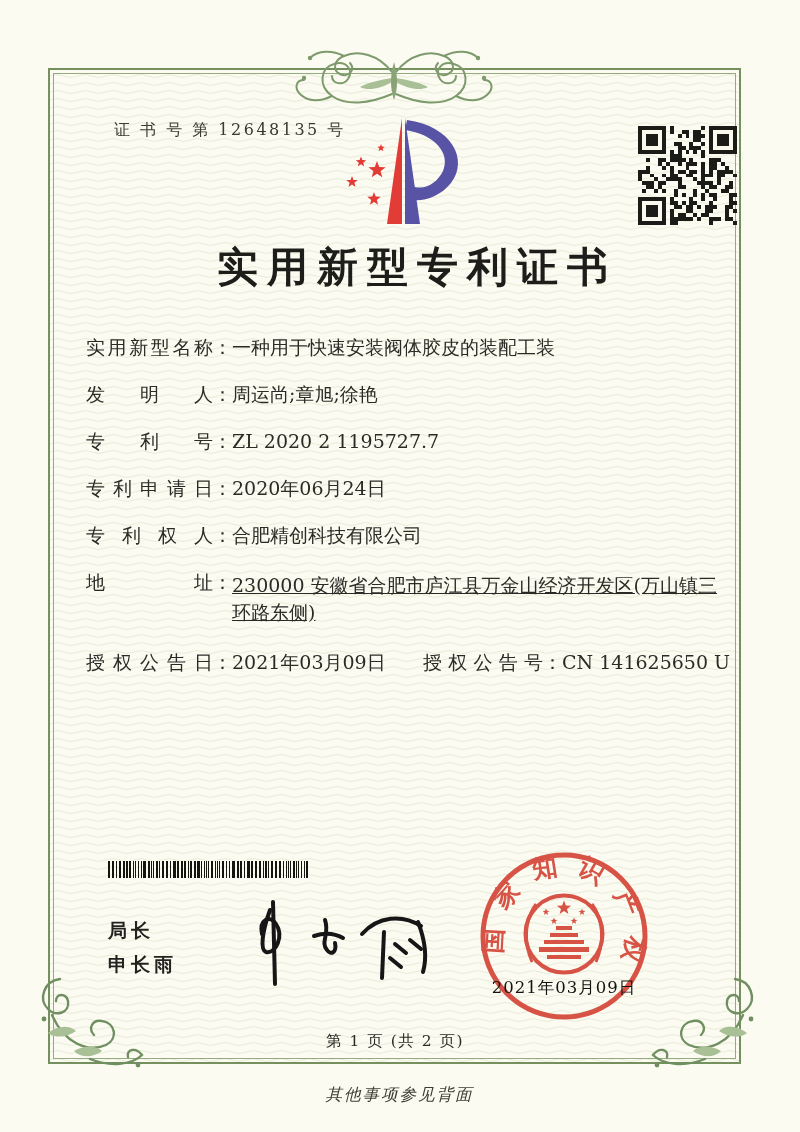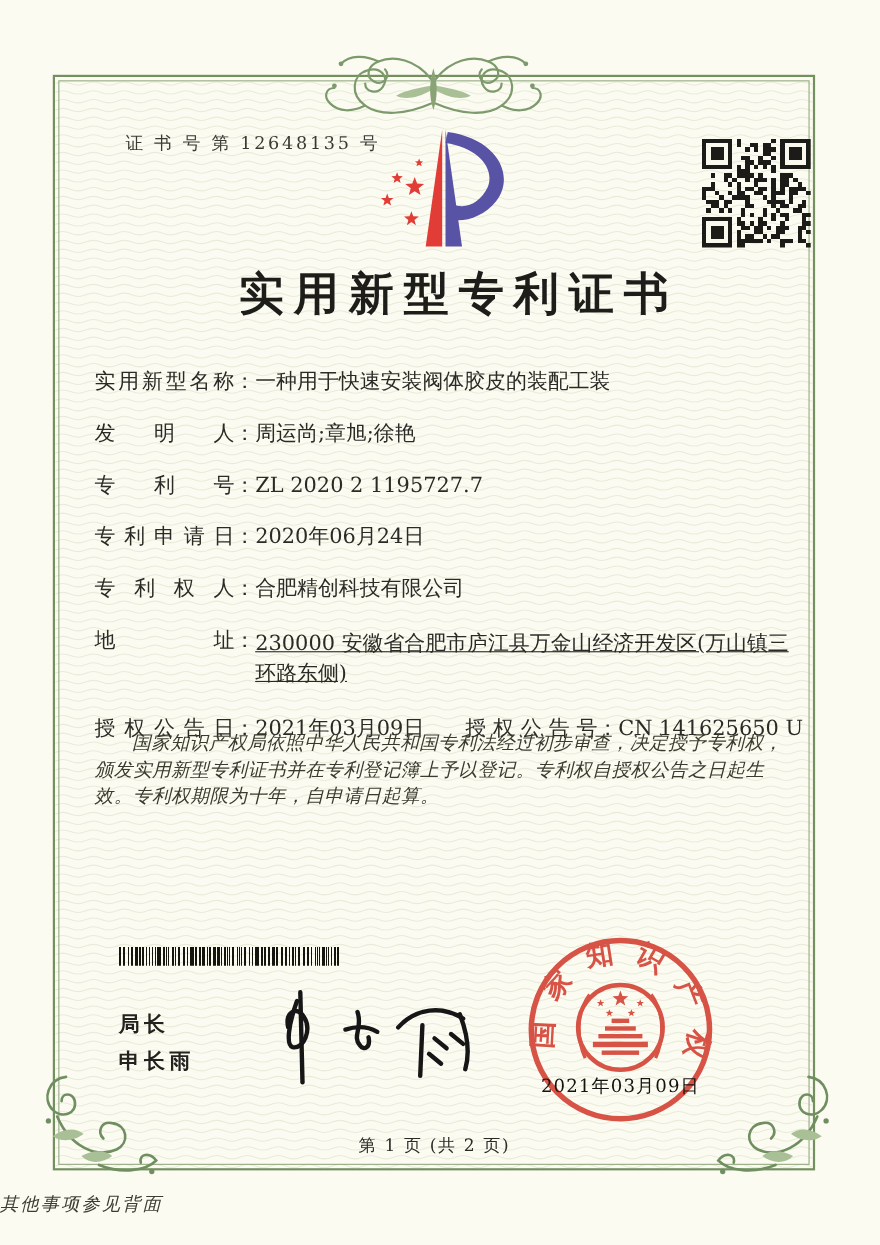--- a/index.html
+++ b/index.html
@@ -36,21 +36,21 @@
           font-size:19px;letter-spacing:4px;color:#22221e;}
   .signer-title{left:108px;top:918px;}
   .signer-name{left:108px;top:952px;}
   .sig{left:232px;top:892px;}
   
   .seal{left:478px;top:850px;width:172px;height:172px;opacity:.93;}
   .seal-date{left:478px;top:977px;width:172px;text-align:center;font-size:16.5px;
              letter-spacing:1px;color:#14140f;}
   
   .pageinfo{left:0;top:1031px;width:790px;text-align:center;font-size:15.5px;letter-spacing:1.5px;}
-  .backnote{left:0;top:1084px;width:799px;text-align:left;font-size:16.5px;
+  .backnote{left:0;top:1084px;width:799px;text-align:center;font-size:16.5px;
             font-style:italic;letter-spacing:2px;color:#3c3c32;}
   .orn-top{left:274px;top:42px;}
   .orn-bl{left:30px;top:973px;}
   .orn-br{left:650px;top:973px;transform:scaleX(-1);}
 </style>
 </head>
 <body>
 
 <div class="abs frame">
   <svg id="waves" viewBox="0 0 689 992">
@@ -490,21 +490,20 @@
           <span>权</span>
           <span>公</span>
           <span>告</span>
           <span>号</span>
         </span><span class="colon">：</span><span class="fval">CN 141625650 U</span>
     </span>
   </div>
 </div>
 
 <div class="abs paras">
-  <p>国家知识产权局依照中华人民共和国专利法经过初步审查，决定授予专利权，颁发实用新型专利证书并在专利登记簿上予以登记。专利权自授权公告之日起生效。专利权期限为十年，自申请日起算。</p>
 </div>
 
 <svg class="abs barcode" width="204" height="17" viewBox="0 0 204 17" id="bars" shape-rendering="crispEdges">
     <rect x="0" y="0" width="2" height="17" fill="#15150f"></rect>
     <rect x="4" y="0" width="2" height="17" fill="#15150f"></rect>
     <rect x="8" y="0" width="1" height="17" fill="#15150f"></rect>
     <rect x="11" y="0" width="2" height="17" fill="#15150f"></rect>
     <rect x="15" y="0" width="2" height="17" fill="#15150f"></rect>
     <rect x="18" y="0" width="2" height="17" fill="#15150f"></rect>
     <rect x="21" y="0" width="2" height="17" fill="#15150f"></rect>

